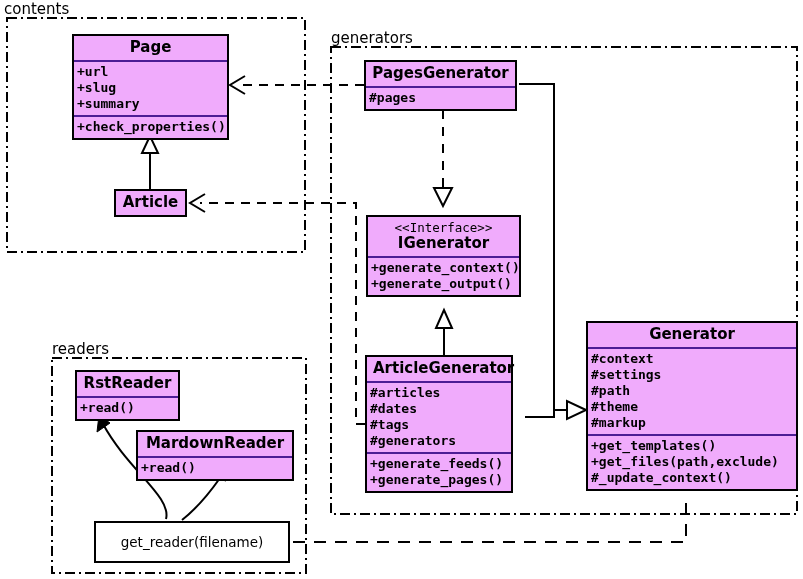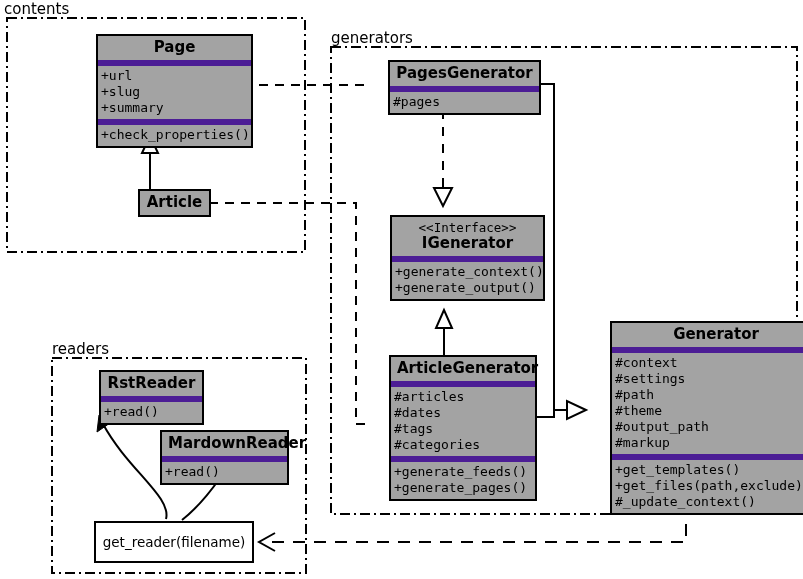--- a/index.html
+++ b/index.html
@@ -24,43 +24,43 @@
     position: absolute;
     font-family: "DejaVu Sans", sans-serif;
     font-size: 15px;
     color: #000;
     white-space: nowrap;
     line-height: 16px;
   }
   .umlbox {
     position: absolute;
     border: 2px solid #000;
-    background: #a3a3a3;
+    background: #f0abfc;
     box-sizing: border-box;
-    margin-left: 24px;
   }
   .uml-name {
     text-align: center;
     font-weight: bold;
     font-size: 15px;
     font-family: "DejaVu Sans", sans-serif;
     padding: 3px 6px 4px 6px;
     line-height: 17px;
     color: #000;
   }
   .uml-stereo {
     text-align: center;
     font-weight: normal;
     font-size: 12.5px;
     font-family: "DejaVu Sans Mono", monospace;
     line-height: 15px;
     color: #000;
   }
   .uml-sep {
-    border-top: 6px solid #4c1d95;
+    border-top: 2px solid #4c1d95;
+    font-weight: bold;
   }
   .uml-compart {
     padding: 2px 2px 3px 3px;
   }
   .uml-item {
     font-family: "DejaVu Sans Mono", monospace;
     font-size: 13px;
     line-height: 16px;
     color: #000;
     white-space: nowrap;
@@ -181,54 +181,53 @@
     <div class="uml-item">+generate_output()</div>
   </div>
 </div>
 
 <div class="umlbox" style="left:365px; top:355px; width:148px;">
   <div class="uml-name">ArticleGenerator</div>
   <div class="uml-compart uml-sep">
     <div class="uml-item">#articles</div>
     <div class="uml-item">#dates</div>
     <div class="uml-item">#tags</div>
-    <div class="uml-item">#categories</div>
+    <div class="uml-item">#generators</div>
   </div>
   <div class="uml-compart uml-sep">
     <div class="uml-item">+generate_feeds()</div>
     <div class="uml-item">+generate_pages()</div>
   </div>
 </div>
 
 <div class="umlbox" style="left:586px; top:321px; width:212px;">
   <div class="uml-name">Generator</div>
   <div class="uml-compart uml-sep">
     <div class="uml-item">#context</div>
     <div class="uml-item">#settings</div>
     <div class="uml-item">#path</div>
     <div class="uml-item">#theme</div>
-    <div class="uml-item">#output_path</div>
     <div class="uml-item">#markup</div>
   </div>
   <div class="uml-compart uml-sep">
     <div class="uml-item">+get_templates()</div>
     <div class="uml-item">+get_files(path,exclude)</div>
     <div class="uml-item">#_update_context()</div>
   </div>
 </div>
 
 <div class="umlbox" style="left:75px; top:370px; width:105px;">
   <div class="uml-name">RstReader</div>
   <div class="uml-compart uml-sep">
     <div class="uml-item">+read()</div>
   </div>
 </div>
 
-<div class="umlbox" style="left:136px; top:430px; width:129px;">
+<div class="umlbox" style="left:136px; top:430px; width:158px;">
   <div class="uml-name">MardownReader</div>
   <div class="uml-compart uml-sep">
     <div class="uml-item">+read()</div>
   </div>
 </div>
 
-<div class="plainbox" style="left:94px; top:521px; width:160px; height:42px;text-align:center;">
+<div class="plainbox" style="left:94px; top:521px; width:196px; height:42px;text-align:center;">
   <span>get_reader(filename)</span>
 </div>
 
 </body></html>

